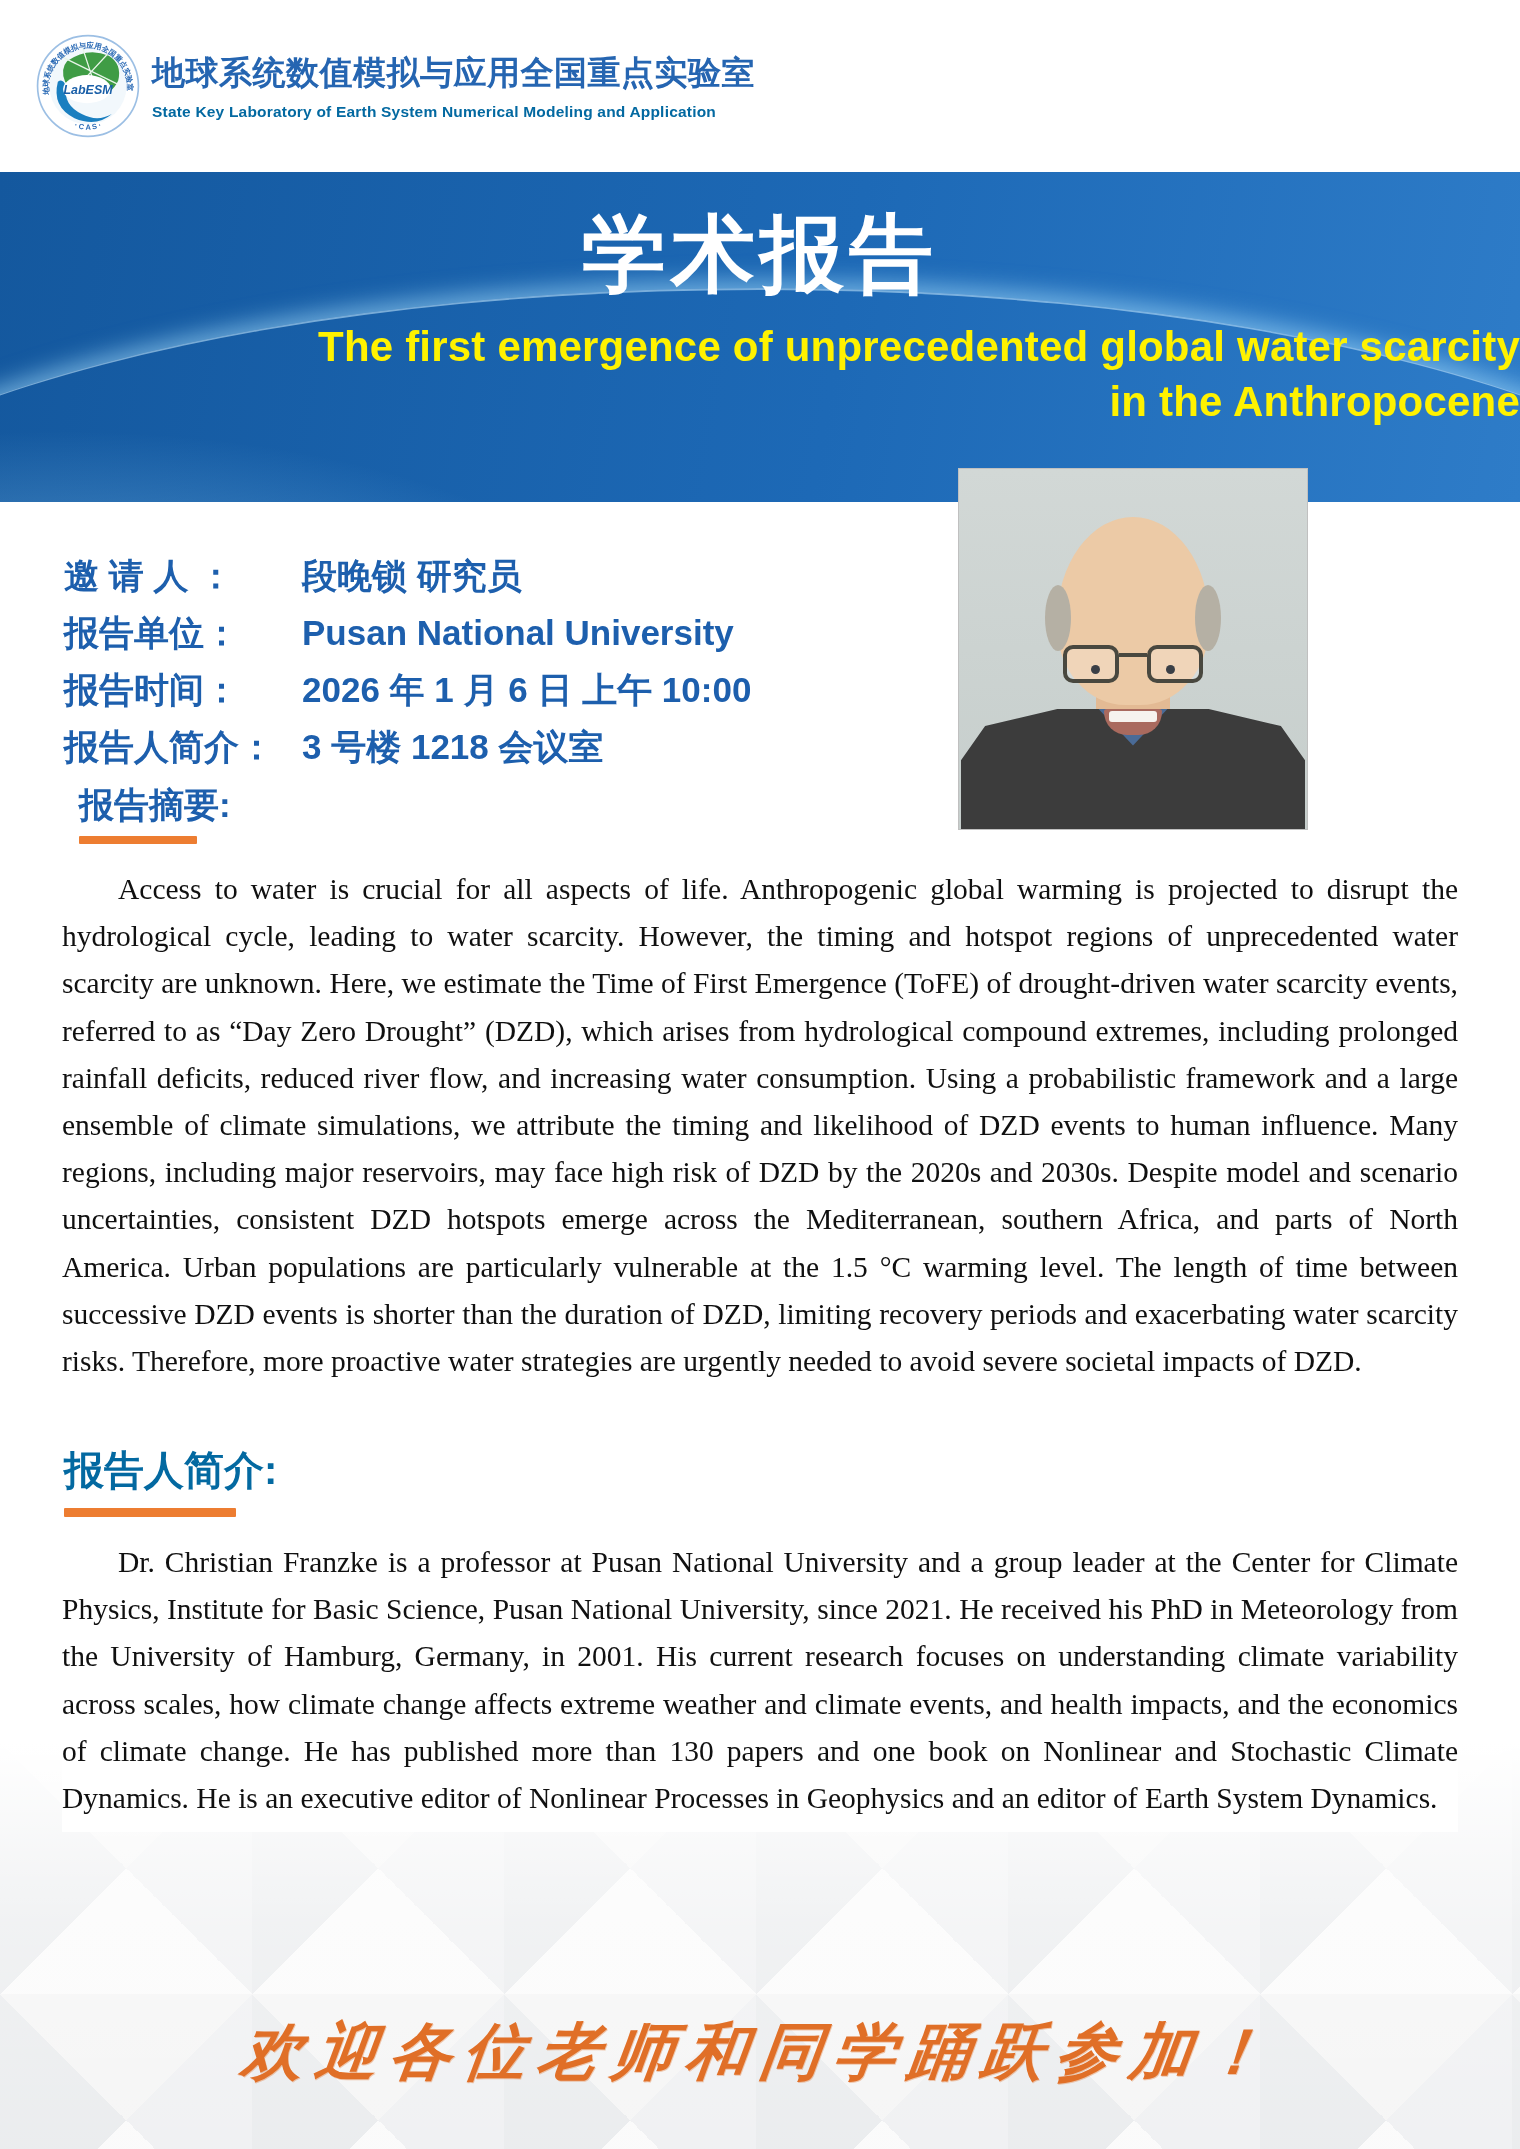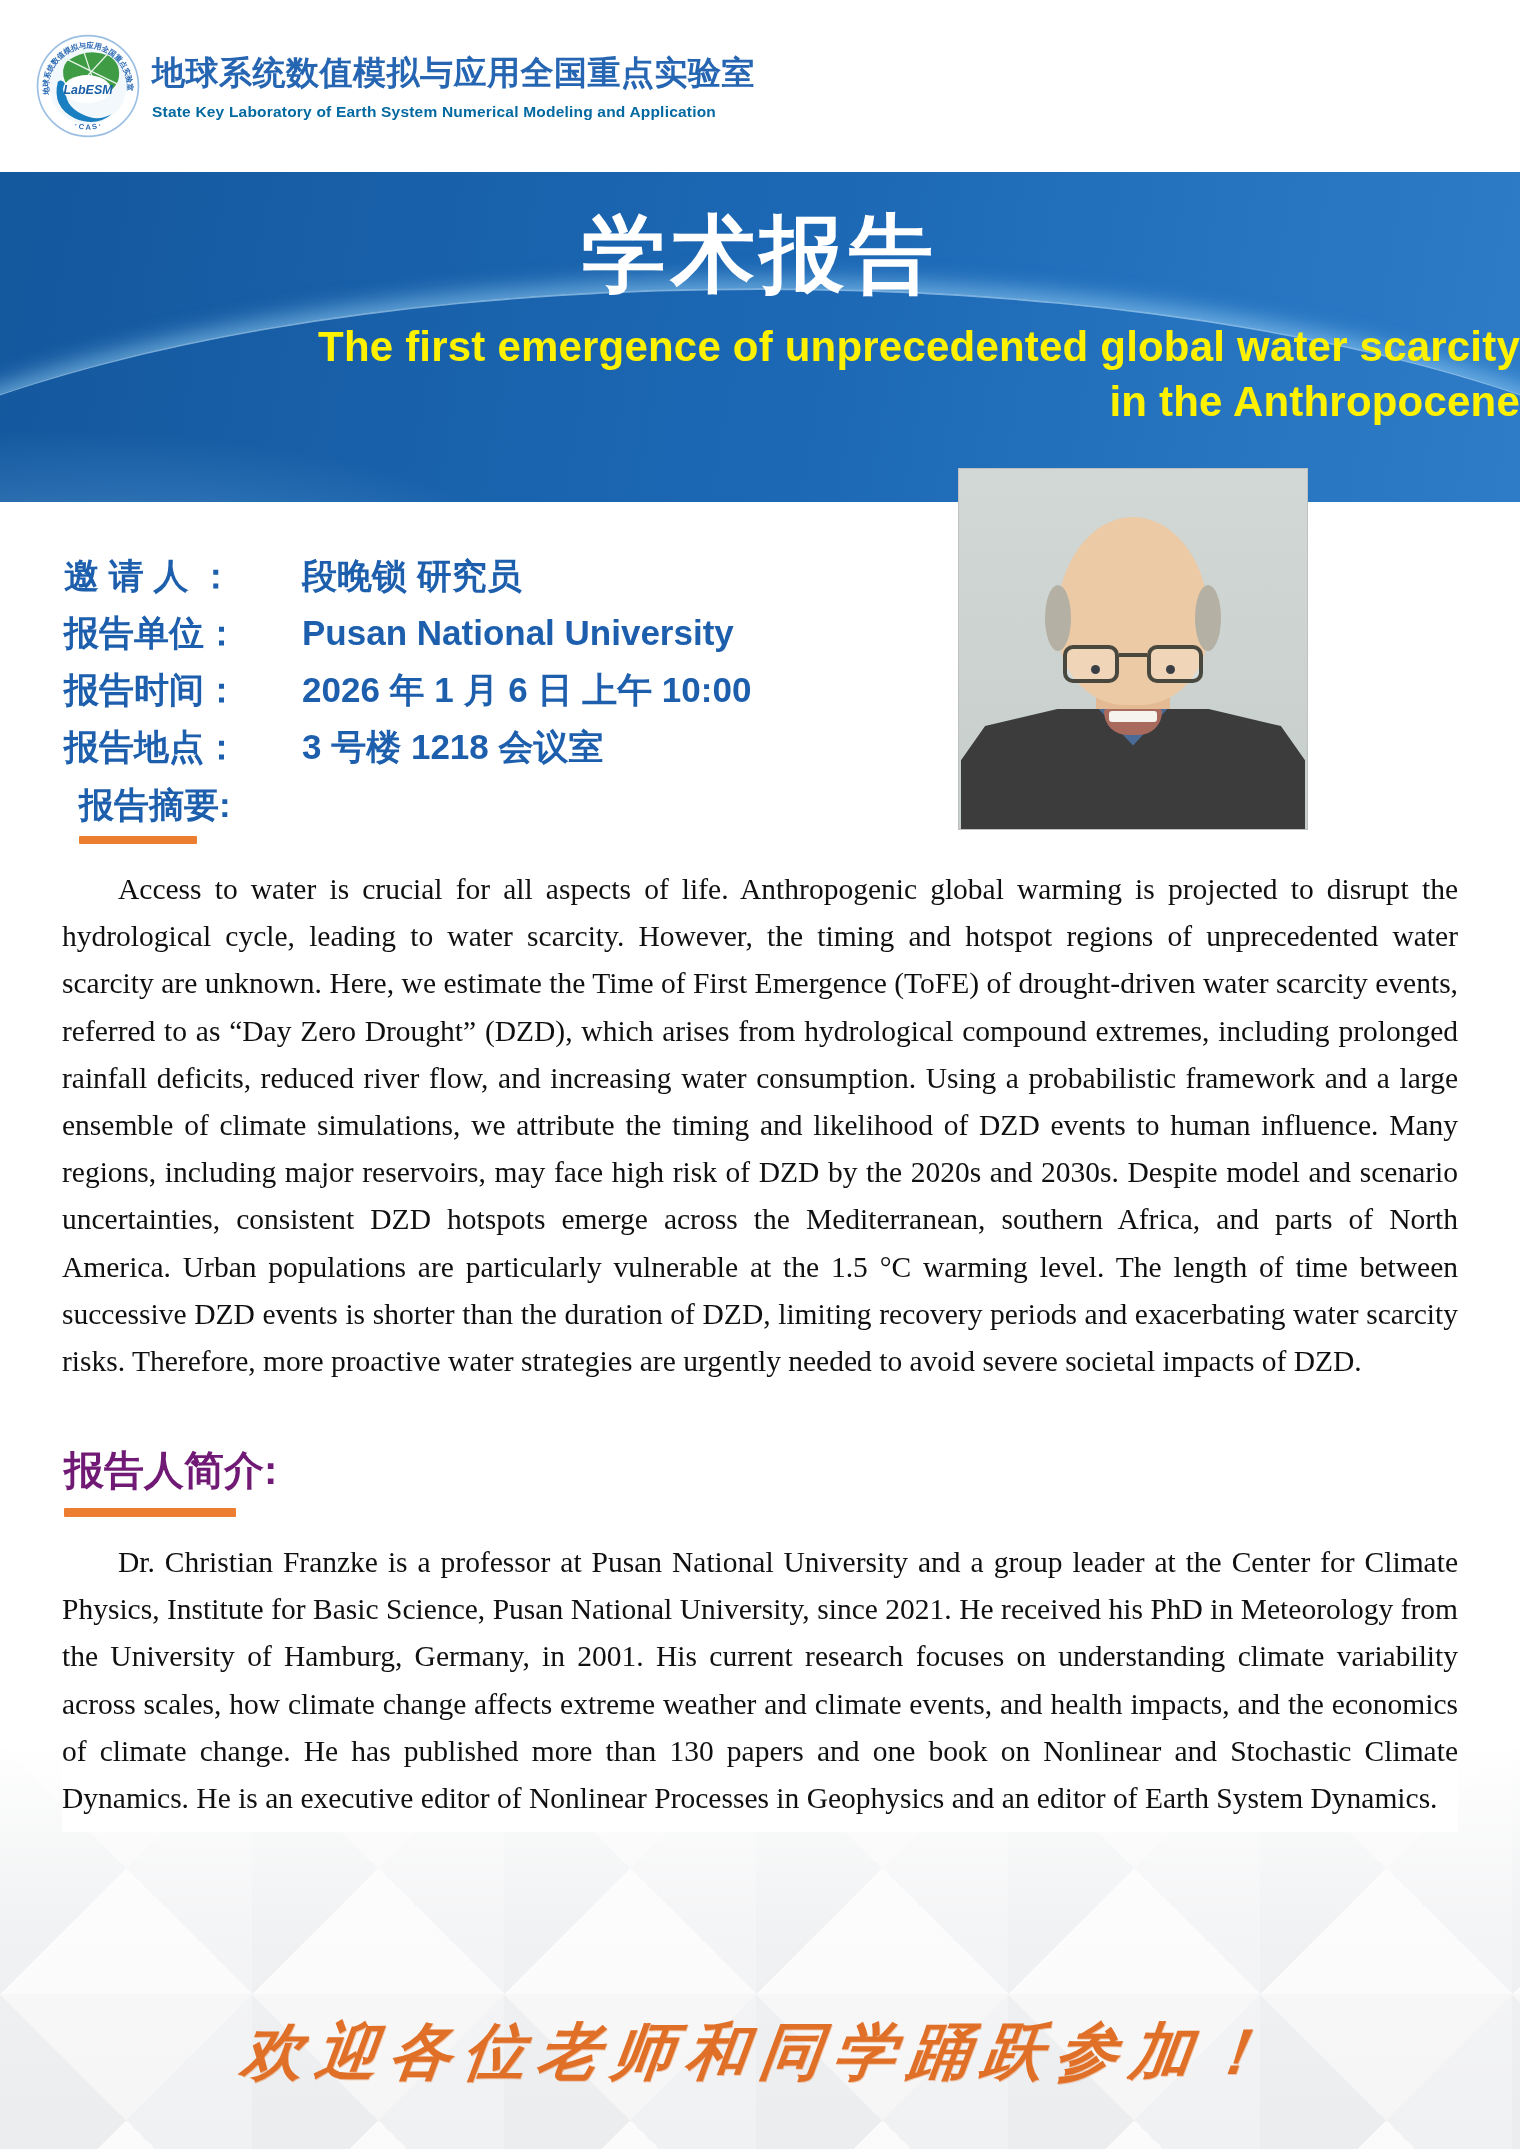--- a/index.html
+++ b/index.html
@@ -73,21 +73,21 @@
   
   .abstract, .bio {
     position:relative; z-index:2;
     font-family:"Liberation Serif", serif; color:#101010;
     font-size:29.5px; line-height:1.6; text-align:justify; text-indent:56px;
     margin:22px 62px 0 62px;
   }
   .bio { background:#ffffff; padding-bottom:10px; }
   .bio-head {
     position:relative; z-index:2; margin:58px 0 0 64px;
-    color:#701a75; font-size:40px; font-weight:800;
+    color:#0369a1; font-size:40px; font-weight:800;
   }
   .bar-orange.big { width:172px; height:9px; margin:10px 0 0 64px; position:relative; z-index:2; }
   
   .bg-pattern {
     position:absolute; z-index:1; left:0; right:0; top:1742px; height:407px;
     background:
       linear-gradient(180deg, rgba(255,255,255,1) 0%, rgba(255,255,255,.78) 16%, rgba(255,255,255,.38) 45%, rgba(255,255,255,.12) 100%),
       conic-gradient(from 45deg, #eeeff1 0 25%, #fafafa 0 50%, #e8eaec 0 75%, #f4f4f4 0);
     background-size:100% 100%, 252px 252px;
   }
@@ -141,21 +141,21 @@
     <div class="row">
       <span class="lab">邀 请 人 ：</span><span class="val">段晚锁 研究员</span>
     </div>
     <div class="row">
       <span class="lab">报告单位：</span><span class="val">Pusan National University</span>
     </div>
     <div class="row">
       <span class="lab">报告时间：</span><span class="val">2026 年 1 月 6 日 上午 10:00</span>
     </div>
     <div class="row">
-      <span class="lab">报告地点：</span><span class="val">3 号楼 1218 会议室</span>
+      <span class="lab">报告人简介：</span><span class="val">3 号楼 1218 会议室</span>
     </div>
     <div class="row abstract-head">
       <span>报告摘要:</span>
       <div class="bar-orange"></div>
     </div>
   </section>
 
   <div class="photo">
     <div class="p-neck"></div>
     <div class="p-shirt"></div>

